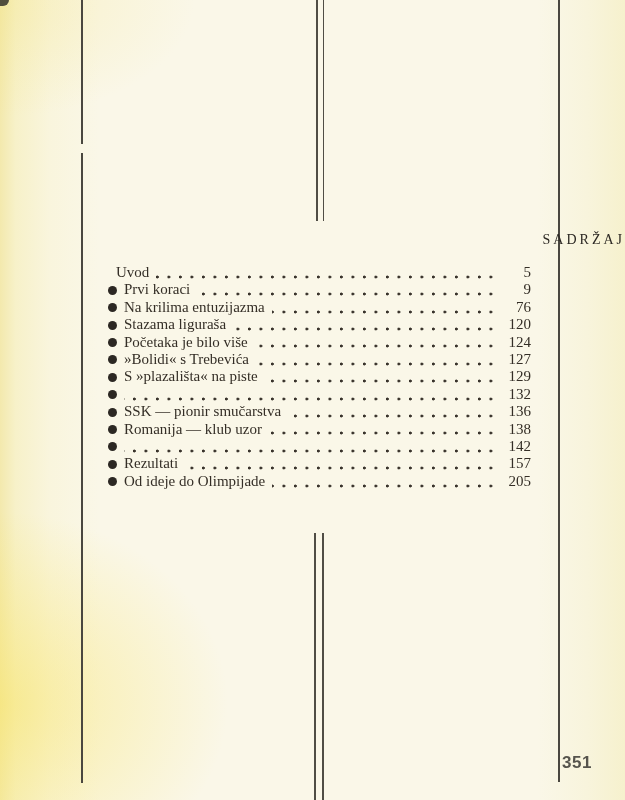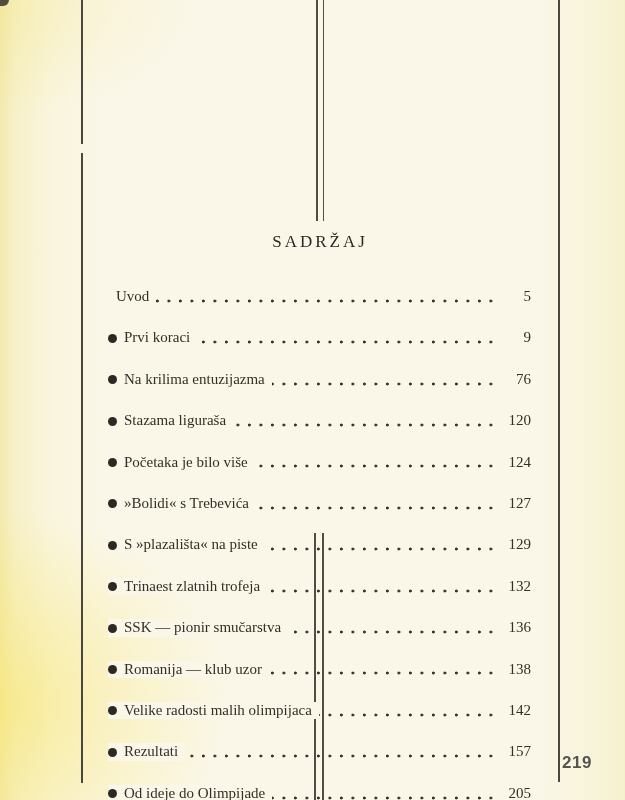--- a/index.html
+++ b/index.html
@@ -41,43 +41,42 @@
     background: #34322c;
     border-bottom-right-radius: 6px;
     opacity: 0.85;
   }
 
   
   .toc-title {
     position: absolute;
     left: 15px; right: 0;
     top: 232px;
-    text-align: center;
-    font-size: 17px;
+    text-align: right;
+    font-size: 14px;
     letter-spacing: 3px;
     color: #2c2823;
     font-weight: 500;
   }
 
   
   .toc {
     position: absolute;
     left: 108px;
     top: 264px;
     width: 423px;
     font-size: 15px;
     color: var(--ink);
   }
   .row {
     position: relative;
     display: flex;
     height: 17.4px;
     line-height: 17.45px;
     white-space: nowrap;
-    margin-top: 24px;
   }
   .dots {
     position: absolute;
     left: 2px; right: 0;
     bottom: 2.5px;
     height: 4px;
     background-image: radial-gradient(circle at 1.3px 2px, #39332b 1.15px, rgba(57,51,43,0) 1.8px);
     background-size: 11.5px 4px;
     background-repeat: repeat-x;
   }
@@ -215,21 +214,20 @@
     <span class="label">S »plazališta« na piste</span>
     <span class="spacer"></span>
     <span class="pagenum">129</span>
   </div>
 
   <div class="row">
     <div class="dots"></div>
     <span class="bullet">
           <i></i>
         </span>
-    <span class="label">Trinaest zlatnih trofeja</span>
     <span class="spacer"></span>
     <span class="pagenum">132</span>
   </div>
 
   <div class="row">
     <div class="dots"></div>
     <span class="bullet">
           <i></i>
         </span>
     <span class="label">SSK — pionir smučarstva</span>
@@ -246,21 +244,20 @@
     <span class="spacer"></span>
     <span class="pagenum">138</span>
   </div>
 
 
   <div class="row">
     <div class="dots"></div>
     <span class="bullet">
           <i></i>
         </span>
-    <span class="label">Velike radosti malih olimpijaca</span>
     <span class="spacer"></span>
     <span class="pagenum">142</span>
   </div>
 
   <div class="row">
     <div class="dots"></div>
     <span class="bullet">
           <i></i>
         </span>
     <span class="label">Rezultati</span>
@@ -272,15 +269,15 @@
     <div class="dots"></div>
     <span class="bullet">
           <i></i>
         </span>
     <span class="label">Od ideje do Olimpijade</span>
     <span class="spacer"></span>
     <span class="pagenum">205</span>
   </div>
 </div>
 
-  <div class="folio">219</div>
+  <div class="folio">351</div>
 
 </div>
 
 </body></html>

